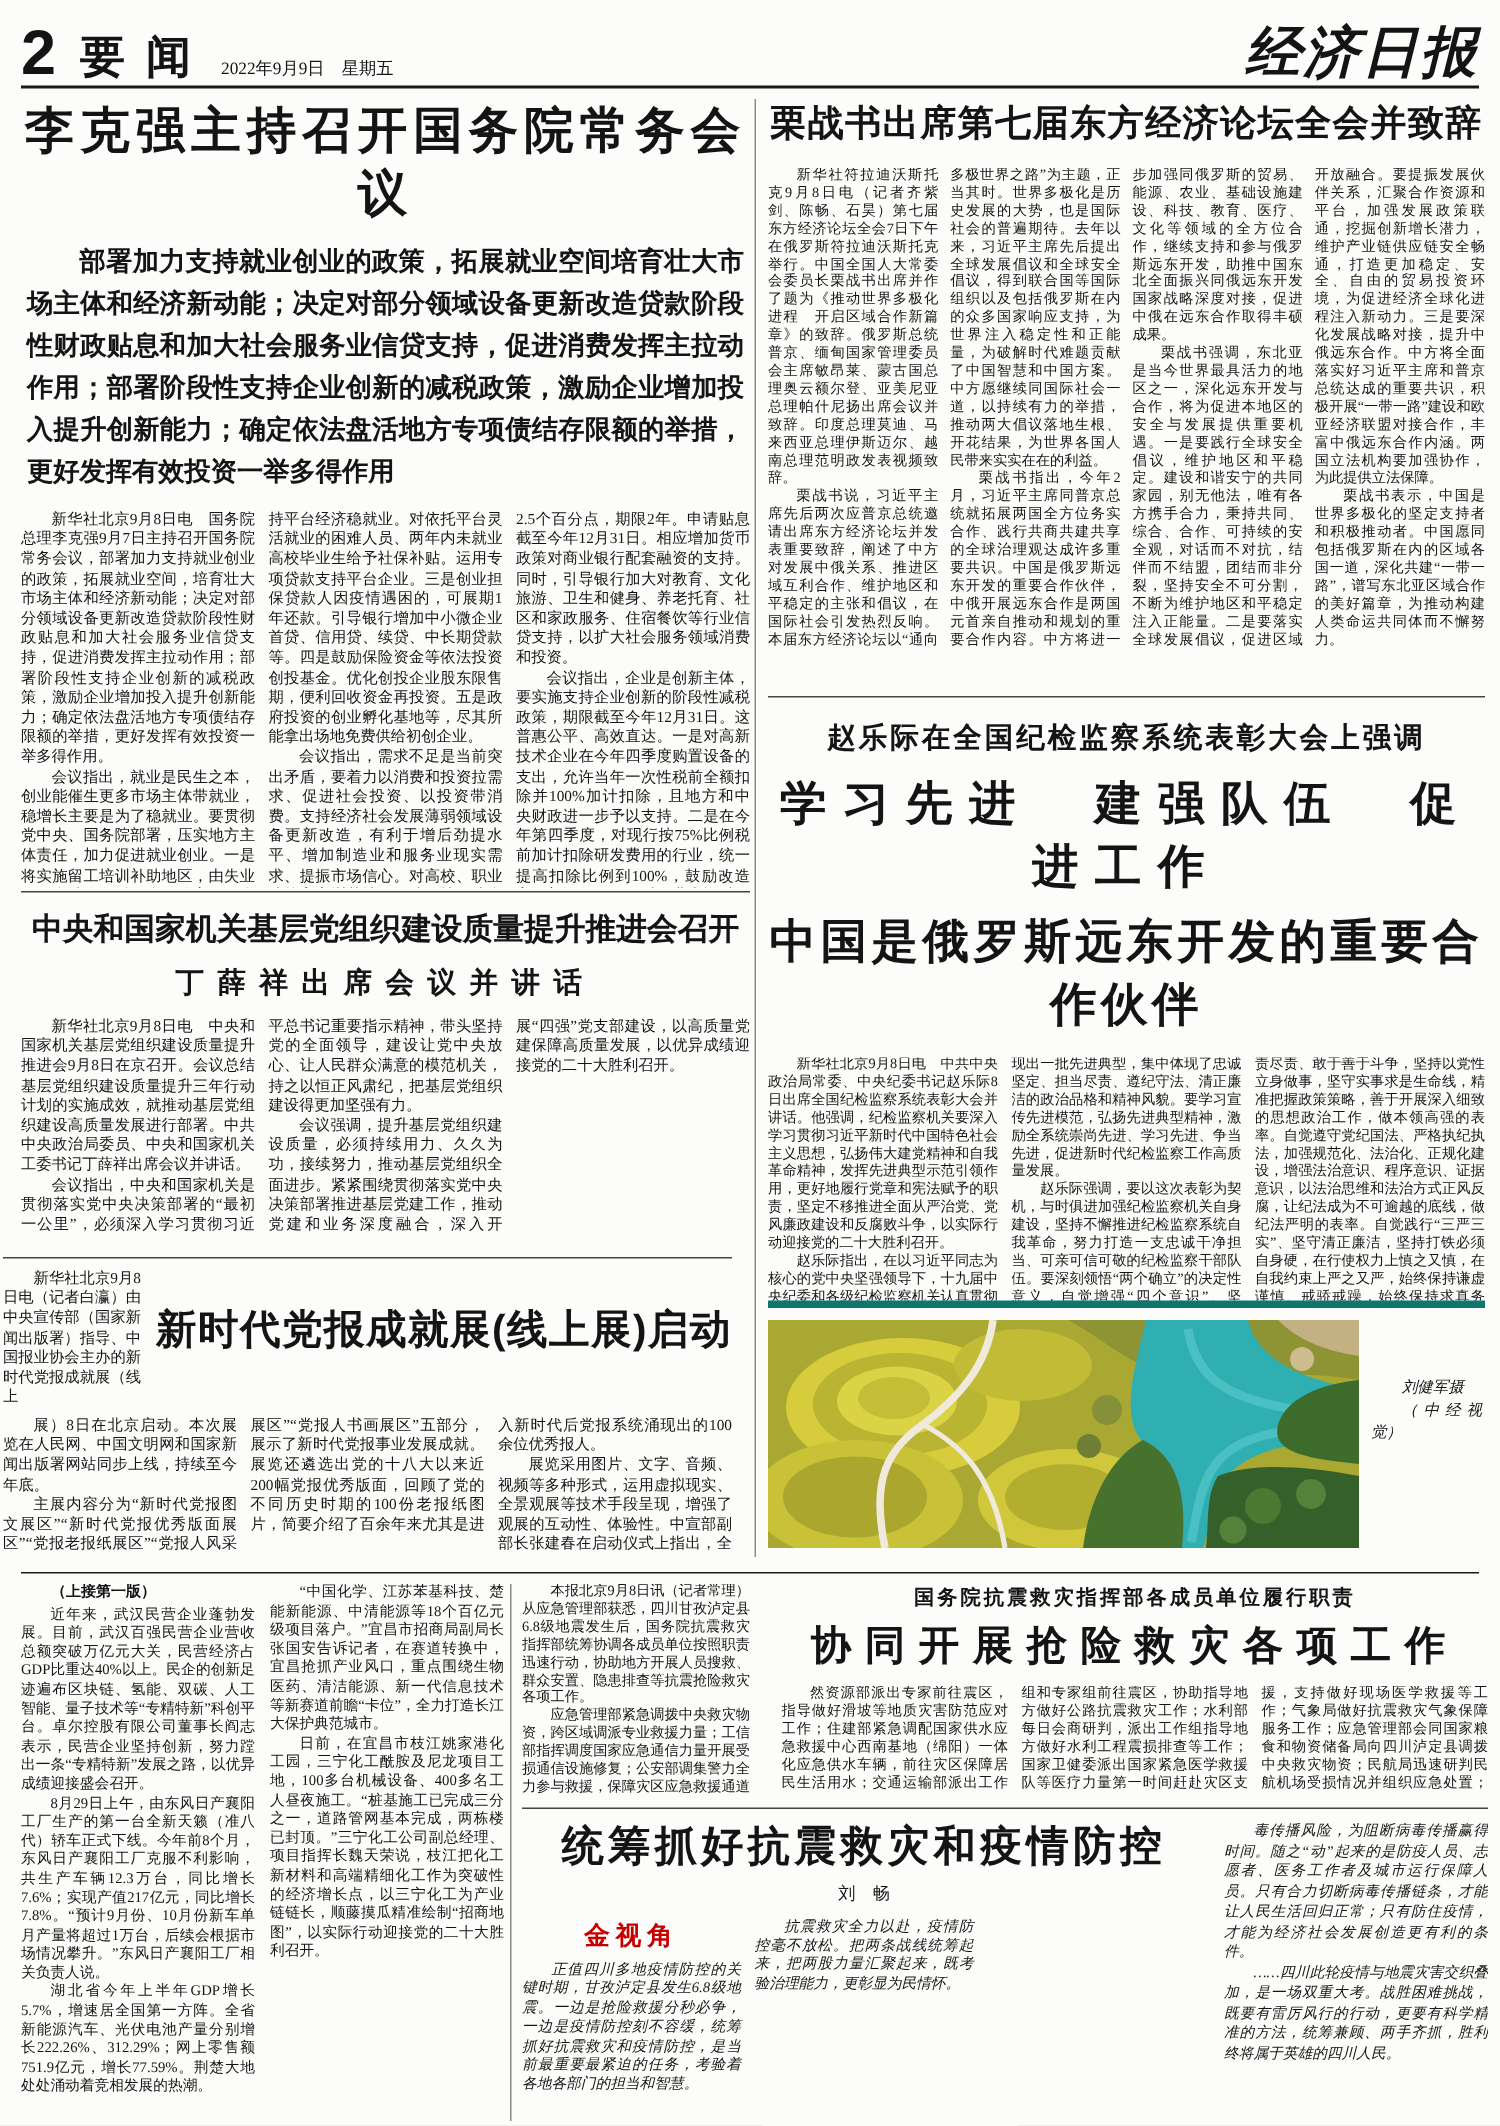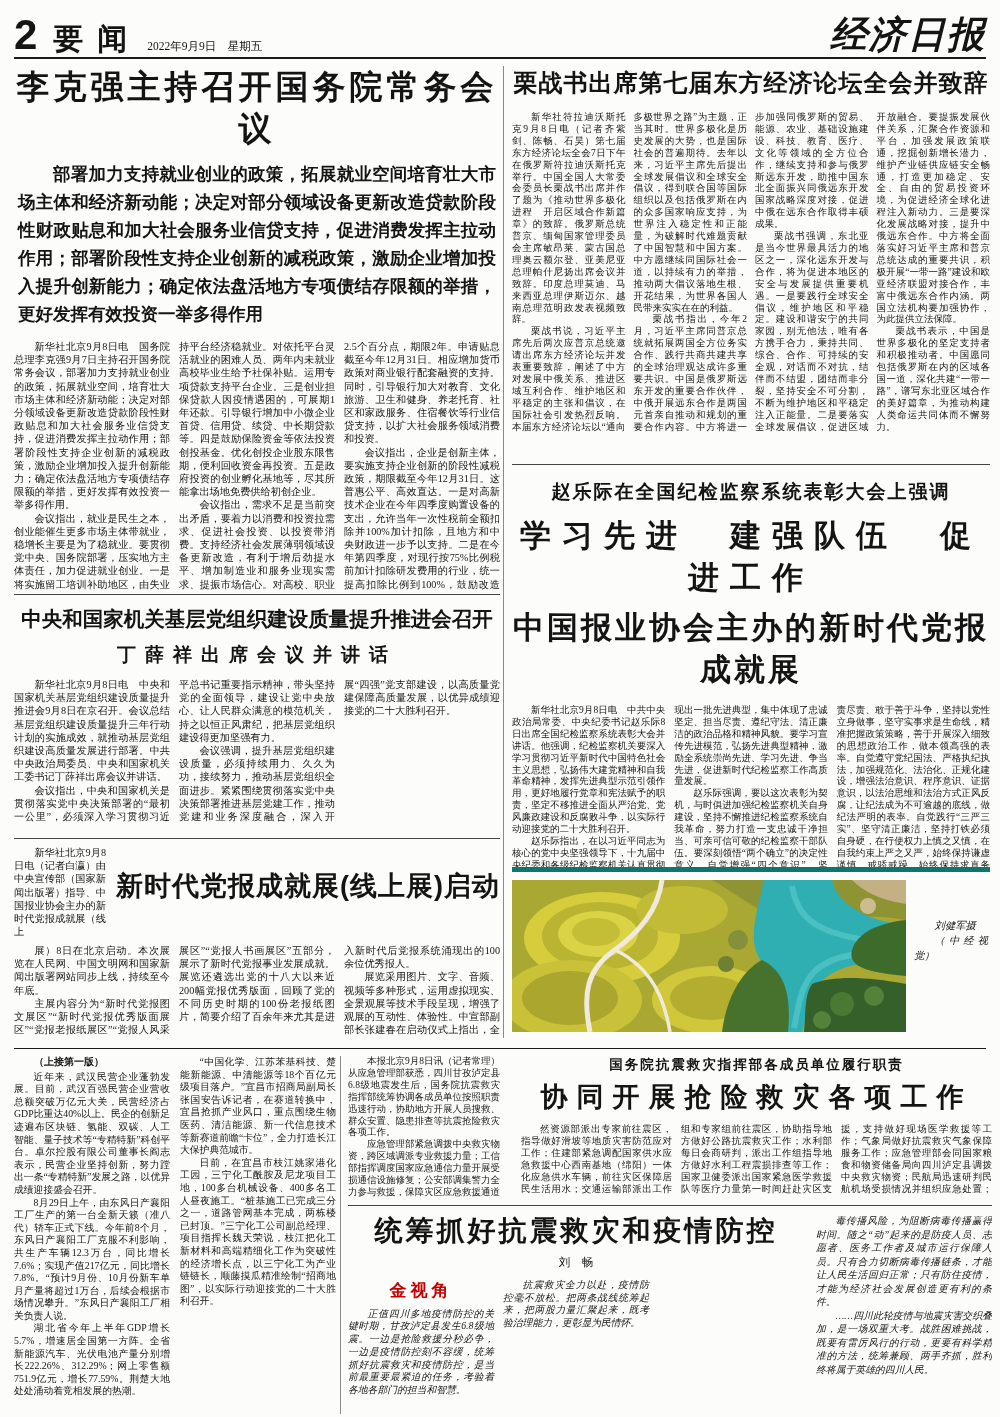--- a/index.html
+++ b/index.html
@@ -51,21 +51,21 @@
   .cap-credit{text-indent:0;padding-right:2px;}
 
   
   .art-dxx{position:absolute;left:14px;top:594px;width:486px;height:242px;border-top:1px solid #444;
            padding-top:10px;box-sizing:border-box;overflow:hidden;}
   .h1-dxx{font-family:"Liberation Sans",sans-serif;font-weight:bold;font-size:20.5px;text-align:center;}
   .sub-dxx{font-weight:bold;font-size:19px;letter-spacing:9px;text-align:center;margin-top:9px;}
   .body-dxx{margin-top:10px;column-count:3;column-gap:9px;font-size:10.2px;line-height:13.2px;height:158px;}
 
   
-  .art-db{position:absolute;left:14px;top:838px;width:486px;height:206px;border-top:1px solid #444;
+  .art-db{position:absolute;left:2px;top:838px;width:486px;height:206px;border-top:1px solid #444;
           padding-top:7px;box-sizing:border-box;overflow:hidden;}
   .db-top{display:flex;gap:10px;}
   .db-intro{width:92px;font-size:10.2px;line-height:13.2px;height:92px;overflow:hidden;}
   .h1-db{flex:1;font-family:"Liberation Sans",sans-serif;font-weight:bold;font-size:27px;text-align:center;
          padding-top:22px;letter-spacing:1px;}
   .body-db{margin-top:6px;column-count:3;column-gap:9px;font-size:10.2px;line-height:13.2px;height:96px;}
 
   
   .art-cont{position:absolute;left:14px;top:1056px;width:322px;height:358px;overflow:hidden;}
   .body-cont{column-count:2;column-gap:10px;font-size:9.8px;line-height:12.6px;height:356px;}
@@ -127,21 +127,21 @@
         <p>栗战书说，习近平主席先后两次应普京总统邀请出席东方经济论坛并发表重要致辞，阐述了中方对发展中俄关系、推进区域互利合作、维护地区和平稳定的主张和倡议，在国际社会引发热烈反响。本届东方经济论坛以“通向多极世界之路”为主题，正当其时。世界多极化是历史发展的大势，也是国际社会的普遍期待。去年以来，习近平主席先后提出全球发展倡议和全球安全倡议，得到联合国等国际组织以及包括俄罗斯在内的众多国家响应支持，为世界注入稳定性和正能量，为破解时代难题贡献了中国智慧和中国方案。中方愿继续同国际社会一道，以持续有力的举措，推动两大倡议落地生根、开花结果，为世界各国人民带来实实在在的利益。</p>
         <p>栗战书指出，今年2月，习近平主席同普京总统就拓展两国全方位务实合作、践行共商共建共享的全球治理观达成许多重要共识。中国是俄罗斯远东开发的重要合作伙伴，中俄开展远东合作是两国元首亲自推动和规划的重要合作内容。中方将进一步加强同俄罗斯的贸易、能源、农业、基础设施建设、科技、教育、医疗、文化等领域的全方位合作，继续支持和参与俄罗斯远东开发，助推中国东北全面振兴同俄远东开发国家战略深度对接，促进中俄在远东合作取得丰硕成果。</p>
         <p>栗战书强调，东北亚是当今世界最具活力的地区之一，深化远东开发与合作，将为促进本地区的安全与发展提供重要机遇。一是要践行全球安全倡议，维护地区和平稳定。建设和谐安宁的共同家园，别无他法，唯有各方携手合力，秉持共同、综合、合作、可持续的安全观，对话而不对抗，结伴而不结盟，团结而非分裂，坚持安全不可分割，不断为维护地区和平稳定注入正能量。二是要落实全球发展倡议，促进区域开放融合。要提振发展伙伴关系，汇聚合作资源和平台，加强发展政策联通，挖掘创新增长潜力，维护产业链供应链安全畅通，打造更加稳定、安全、自由的贸易投资环境，为促进经济全球化进程注入新动力。三是要深化发展战略对接，提升中俄远东合作。中方将全面落实好习近平主席和普京总统达成的重要共识，积极开展“一带一路”建设和欧亚经济联盟对接合作，丰富中俄远东合作内涵。两国立法机构要加强协作，为此提供立法保障。</p>
         <p>栗战书表示，中国是世界多极化的坚定支持者和积极推动者。中国愿同包括俄罗斯在内的区域各国一道，深化共建“一带一路”，谱写东北亚区域合作的美好篇章，为推动构建人类命运共同体而不懈努力。</p>
       </div>
   </div>
 
   <div class="art-zlj">
     <div class="kick-zlj">赵乐际在全国纪检监察系统表彰大会上强调</div>
     <div class="h2a-zlj">学习先进　建强队伍　促进工作</div>
-    <div class="h2b-zlj">中国报业协会主办的新时代党报成就展</div>
+    <div class="h2b-zlj">中国是俄罗斯远东开发的重要合作伙伴</div>
     <div class="body-zlj cols">
         <p>新华社北京9月8日电　中共中央政治局常委、中央纪委书记赵乐际8日出席全国纪检监察系统表彰大会并讲话。他强调，纪检监察机关要深入学习贯彻习近平新时代中国特色社会主义思想，弘扬伟大建党精神和自我革命精神，发挥先进典型示范引领作用，更好地履行党章和宪法赋予的职责，坚定不移推进全面从严治党、党风廉政建设和反腐败斗争，以实际行动迎接党的二十大胜利召开。</p>
         <p>赵乐际指出，在以习近平同志为核心的党中央坚强领导下，十九届中央纪委和各级纪检监察机关认真贯彻落实全面从严治党战略部署，坚定稳妥、守正创新，忠实履职尽责，正风肃纪反腐取得新进展新成效。广大纪检监察干部牢记使命、不负重托，经受了磨砺考验，作出了重要贡献，涌现出一批先进典型，集中体现了忠诚坚定、担当尽责、遵纪守法、清正廉洁的政治品格和精神风貌。要学习宣传先进模范，弘扬先进典型精神，激励全系统崇尚先进、学习先进、争当先进，促进新时代纪检监察工作高质量发展。</p>
         <p>赵乐际强调，要以这次表彰为契机，与时俱进加强纪检监察机关自身建设，坚持不懈推进纪检监察系统自我革命，努力打造一支忠诚干净担当、可亲可信可敬的纪检监察干部队伍。要深刻领悟“两个确立”的决定性意义，自觉增强“四个意识”、坚定“四个自信”、做到“两个维护”，加强党的政治建设，提高政治判断力、政治领悟力、政治执行力，在思想上政治上行动上同党中央保持高度一致，做政治过硬的表率。自觉担当负责尽责、敢于善于斗争，坚持以党性立身做事，坚守实事求是生命线，精准把握政策策略，善于开展深入细致的思想政治工作，做本领高强的表率。自觉遵守党纪国法、严格执纪执法，加强规范化、法治化、正规化建设，增强法治意识、程序意识、证据意识，以法治思维和法治方式正风反腐，让纪法成为不可逾越的底线，做纪法严明的表率。自觉践行“三严三实”、坚守清正廉洁，坚持打铁必须自身硬，在行使权力上慎之又慎，在自我约束上严之又严，始终保持谦虚谨慎、戒骄戒躁，始终保持求真务实、干净纯洁，坚决防止“灯下黑”，做作风优良的表率。</p>
         <p>中共中央政治局委员、中央纪委副书记杨晓渡主持表彰大会。大会宣读了表彰决定，为受表彰代表颁奖。受表彰的集体和个人代表在会上作了发言。</p>
       </div>
   </div>
 
   <div class="art-dxx">
     <div class="h1-dxx">中央和国家机关基层党组织建设质量提升推进会召开</div>

